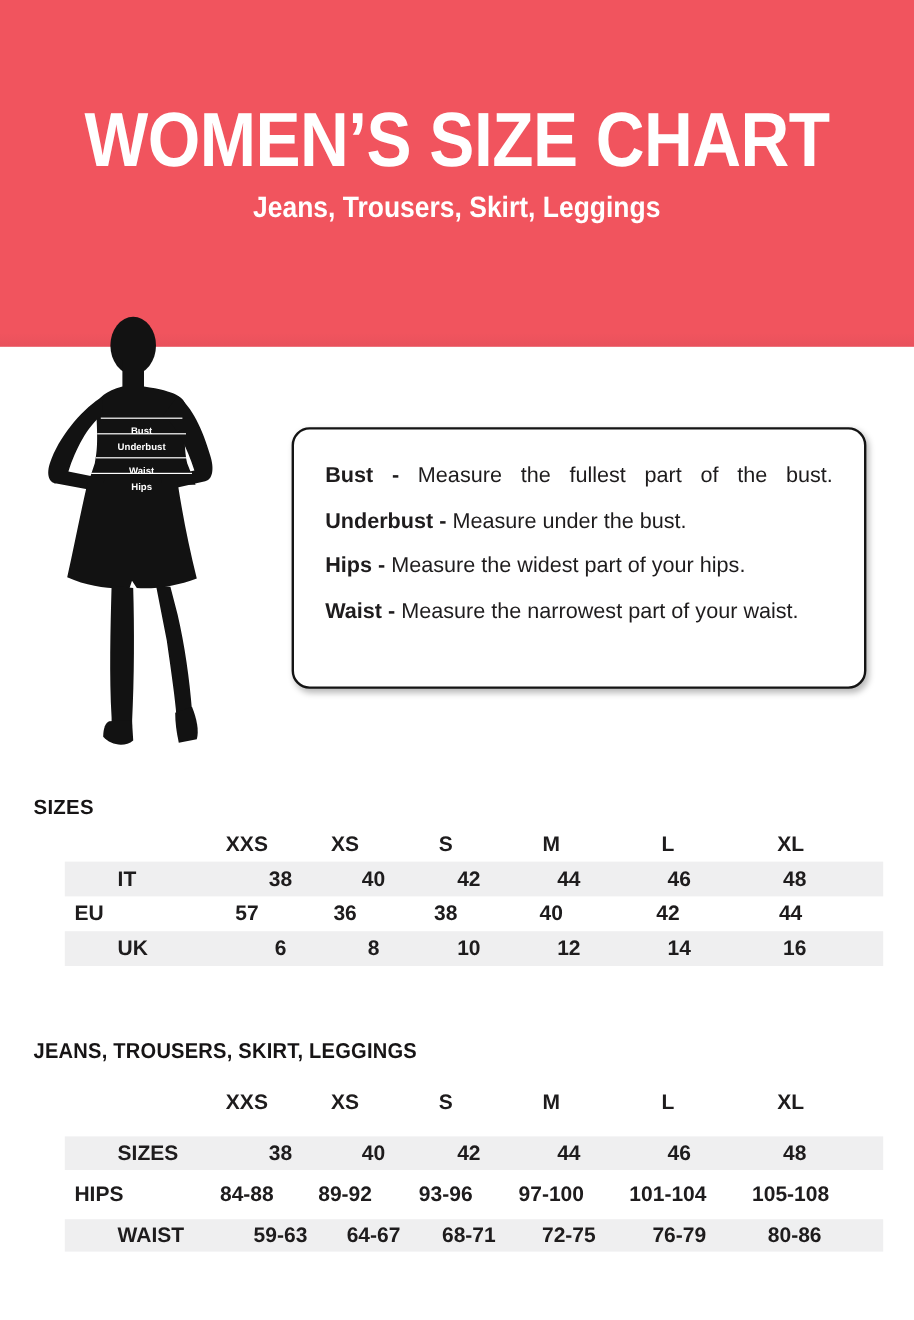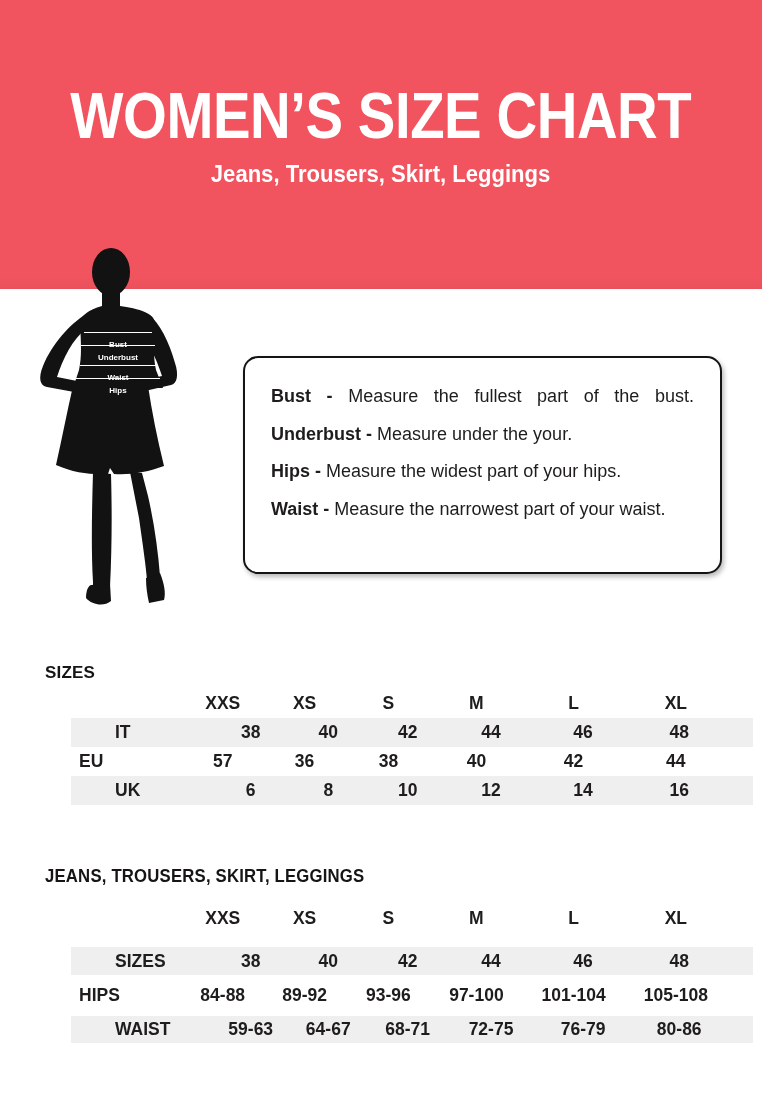--- a/index.html
+++ b/index.html
@@ -16,36 +16,36 @@
   
   .hero{position:absolute;left:0;top:0;width:762px;height:289px;
         background:linear-gradient(var(--accent),var(--accent) 96%,#e8515c);
         display:flex;flex-direction:column;align-items:center;justify-content:flex-start;}
   .hero h1{margin-top:84px;color:#fff;font-size:64px;font-weight:700;line-height:1;
            letter-spacing:-.5px;white-space:nowrap;transform:scaleX(.88);transform-origin:center;}
   .hero p{margin-top:12px;color:#fff;font-size:24.5px;font-weight:700;white-space:nowrap;
           transform:scaleX(.9);transform-origin:center;}
 
   
-  .figure{position:absolute;left:36px;top:236px;width:205px;height:375px;}
+  .figure{position:absolute;left:36px;top:252px;width:205px;height:375px;}
   .figure svg{position:absolute;left:0;top:0;width:205px;height:375px;}
   .band{position:absolute;border-top:1.5px solid #fff;text-align:center;}
   .band span{display:inline-block;padding-top:1px;color:#fff;font-size:8px;font-weight:700;line-height:10px;}
 
   
   .guide{position:absolute;left:243px;top:356px;width:479px;height:218px;
          border:2px solid #141414;border-radius:15px;background:#fff;
          box-shadow:2px 3px 5px rgba(0,0,0,.28);
          padding:20px 26px 0 26px;}
   .g-line{font-size:18px;line-height:37.5px;white-space:nowrap;}
   .g-line.justify{white-space:normal;text-align:justify;text-align-last:justify;}
   .g-line .term{font-weight:700;}
 
   
-  .tblsec{position:absolute;left:43px;width:682px;}
+  .tblsec{position:absolute;left:26px;width:682px;}
   .sec-sizes{top:663px;}
   .sec-garments{top:866px;}
   .tblsec h2{font-size:17px;font-weight:800;letter-spacing:.2px;color:#161415;margin-left:2px;}
   .sec-sizes h2{margin-bottom:5px;}
   .sec-garments h2{font-size:18px;transform:scaleX(.93);transform-origin:left;margin-bottom:14px;}
   .trow{display:flex;align-items:center;width:100%;margin-left:28px;}
   .trow.stripe{background:var(--stripe);padding-left:36px;}
   .c{font-size:17.5px;font-weight:700;text-align:center;}
   .c0{width:16.4%;text-align:left;padding-left:8px;}
   .c1{width:11.7%;}
@@ -94,21 +94,21 @@
     <div class="band" style="left:44px;top:129px;width:76px">
       <span>Waist</span>
     </div>
     <div class="band" style="left:40px;top:142px;width:84px">
       <span>Hips</span>
     </div>
   </div>
 
   <div class="guide">
     <p class="g-line justify"><span class="term">Bust -</span> <span>Measure the fullest part of the bust.</span></p>
-    <p class="g-line"><span class="term">Underbust -</span> <span>Measure under the your.</span></p>
+    <p class="g-line"><span class="term">Underbust -</span> <span>Measure under the bust.</span></p>
     <p class="g-line"><span class="term">Hips -</span> <span>Measure the widest part of your hips.</span></p>
     <p class="g-line"><span class="term">Waist -</span> <span>Measure the narrowest part of your waist.</span></p>
   </div>
 
   <section class="tblsec sec-sizes">
     <h2>SIZES</h2>
     <div class="trow thead">
       <div class="c c0"></div>
       <div class="c c1">XXS</div>
       <div class="c c2">XS</div>

